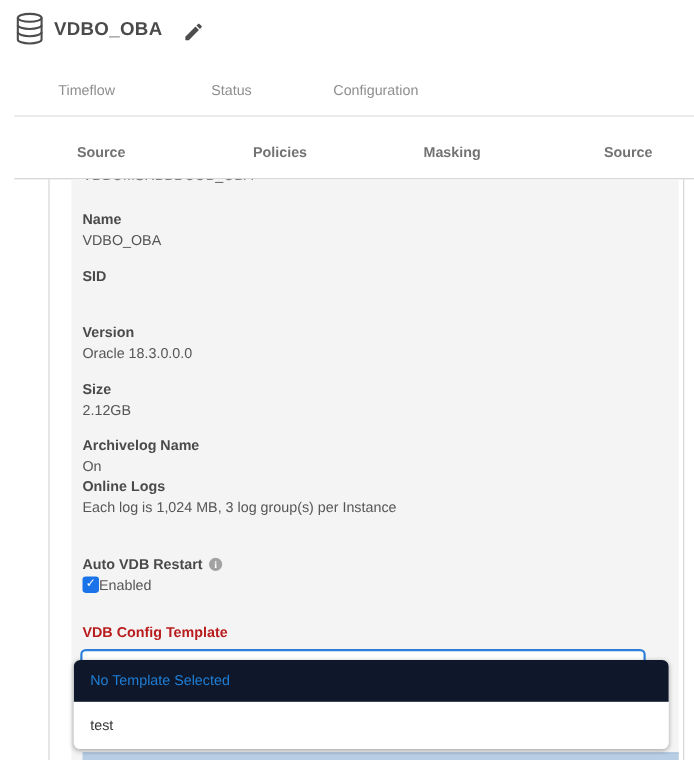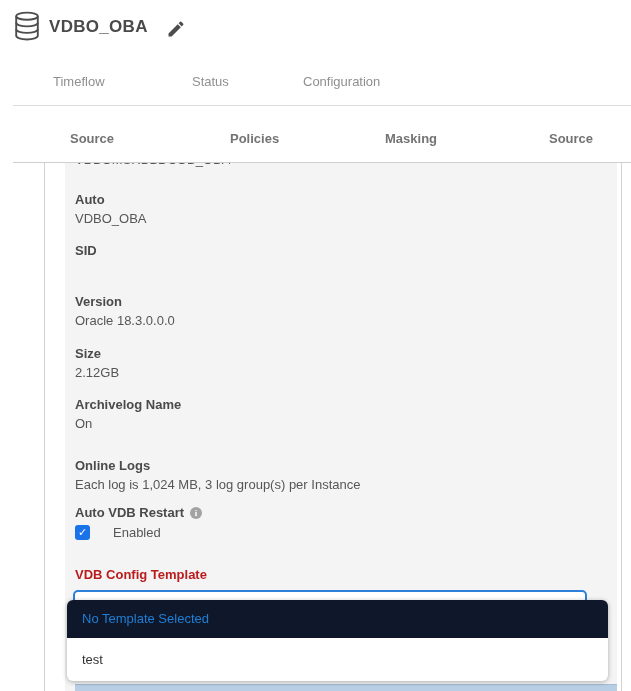--- a/index.html
+++ b/index.html
@@ -23,32 +23,32 @@
   
   .vline-left{position:absolute;left:44px;top:163px;bottom:0;width:1px;background:#d2d2d2;}
   .vline-right{position:absolute;left:621px;top:163px;bottom:0;width:1px;background:#d2d2d2;}
 
   
   .panel{position:absolute;left:65px;top:163px;width:552px;bottom:0;background:#f4f4f4;overflow:hidden;}
   .clip-row{position:absolute;top:0;left:10px;height:6px;overflow:hidden;}
   .clip-row span{display:block;position:relative;top:-11px;font-size:13px;color:#565656;}
 
   .fgroup{position:absolute;left:10px;}
-  .fg-0{top:29px}.fg-1{top:80px}.fg-2{top:131px}.fg-3{top:183px}.fg-4{top:234px}.fg-5{top:295px}
+  .fg-0{top:29px}.fg-1{top:80px}.fg-2{top:131px}.fg-3{top:183px}.fg-4{top:234px}.fg-5{top:271px}
   .flabel{font-size:13px;font-weight:bold;color:#4a4a4a;}
   .fvalue{font-size:13px;color:#565656;margin-top:4px;}
 
   .restart-row{position:absolute;left:10px;top:342px;font-size:13px;font-weight:bold;color:#4a4a4a;}
   .info-icon{display:inline-block;width:12px;height:12px;border-radius:50%;background:#a2a2a2;
              color:#fff;font-size:9px;font-weight:bold;text-align:center;line-height:12px;
              margin-left:6px;vertical-align:1px;font-family:"Liberation Serif",serif;cursor:pointer;}
   .checkbox-row{position:absolute;left:10px;top:360px;height:16px;}
   .checkbox{display:inline-block;width:15px;height:15px;background:#1a73e8;border-radius:3px;
             color:#fff;font-size:11px;line-height:15px;text-align:center;vertical-align:middle;cursor:pointer;}
-  .checkbox-label{margin-left:23px;font-size:13px;color:#565656;vertical-align:middle;}
+  .checkbox-label{margin-left:0;font-size:13px;color:#565656;vertical-align:middle;}
   .template-label{position:absolute;left:10px;top:404px;font-size:13px;font-weight:bold;color:#b91c1c;}
 
   
   .select-box{position:absolute;left:73px;top:590px;width:510px;height:30px;background:#fff;
               border:2px solid #2d7fd9;border-radius:5px;z-index:2;cursor:pointer;}
   .dropdown{position:absolute;left:67px;top:600px;width:541px;height:81px;background:#fff;
             border-radius:6px;box-shadow:0 1px 5px rgba(0,0,0,.3);z-index:4;overflow:hidden;}
   .opt{padding-left:15px;font-size:13px;cursor:pointer;}
   .opt-highlight{height:38px;line-height:38px;background:#0f172a;color:#1f7fd6;}
   .opt-plain{height:38px;line-height:43px;color:#333;}
@@ -90,21 +90,21 @@
 
   <div class="vline-left"></div>
   <div class="vline-right"></div>
 
   <div class="panel">
     <div class="clip-row">
       <span>VDBOMSRBBDCOB_OBA</span>
     </div>
 
     <div class="fgroup fg-0">
-      <div class="flabel">Auto</div>
+      <div class="flabel">Name</div>
       <div class="fvalue">VDBO_OBA</div>
     </div>
     <div class="fgroup fg-1">
       <div class="flabel">SID</div>
     </div>
     <div class="fgroup fg-2">
       <div class="flabel">Version</div>
       <div class="fvalue">Oracle 18.3.0.0.0</div>
     </div>
     <div class="fgroup fg-3">

